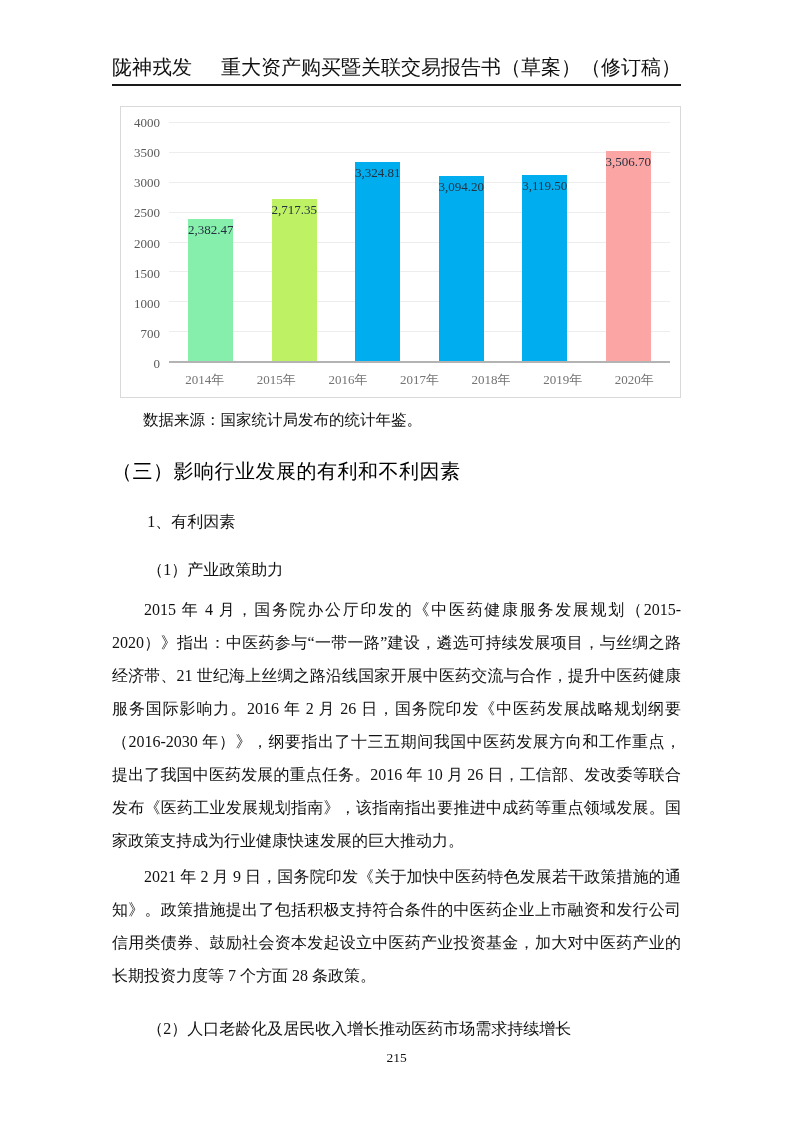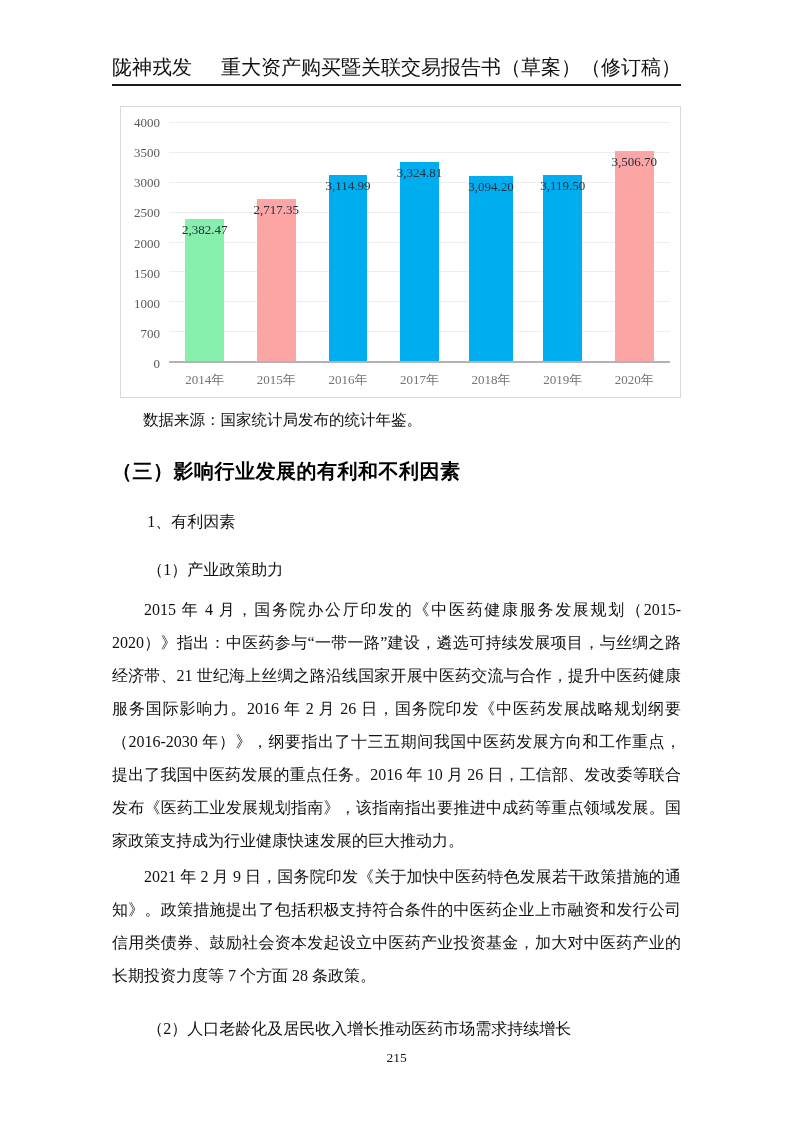--- a/index.html
+++ b/index.html
@@ -67,21 +67,21 @@
     font-size: 13px;
     color: #737373;
   }
   .xtick { flex: 1; text-align: center; }
 
   
   .source { margin-top: 12px; font-size: 15.5px; text-indent: 2em; }
   .sec {
     margin-top: 27px;
     font-family: "Liberation Sans", "DejaVu Sans", sans-serif;
-    font-weight: bold;
+    font-weight: normal;
     font-size: 20px;
     color: #000000;
     letter-spacing: 0.5px;
   }
   .sub { margin-top: 27px; font-size: 16px; text-indent: 2.2em; }
   .para {
     margin-top: 12px;
     font-size: 16px;
     line-height: 33px;
     text-align: justify;
@@ -132,27 +132,22 @@
             <div class="gridline" style="top: 12.5%;"></div>
             <div class="gridline" style="top: 0%;"></div>
           </div>
         <div class="bars">
             <div class="slot">
               <div class="bar" style="height: 59.5617%; background: #86efac;">
                 <span class="bar-label" style="color: rgb(37, 49, 63);">2,382.47</span>
               </div>
             </div>
             <div class="slot">
-              <div class="bar" style="height: 67.9337%; background: #fca5a5;">
+              <div class="bar" style="height: 67.9337%; background: #bef264;">
                 <span class="bar-label" style="color: rgb(37, 49, 63);">2,717.35</span>
-              </div>
-            </div>
-            <div class="slot">
-              <div class="bar" style="height: 77.8747%; background: rgb(0, 174, 239);">
-                <span class="bar-label" style="color: rgb(37, 49, 63);">3,114.99</span>
               </div>
             </div>
             <div class="slot">
               <div class="bar" style="height: 83.1202%; background: rgb(0, 174, 239);">
                 <span class="bar-label" style="color: rgb(37, 49, 63);">3,324.81</span>
               </div>
             </div>
             <div class="slot">
               <div class="bar" style="height: 77.355%; background: rgb(0, 174, 239); padding-left: 44px;">
                 <span class="bar-label" style="color: rgb(37, 49, 63);">3,094.20</span>

